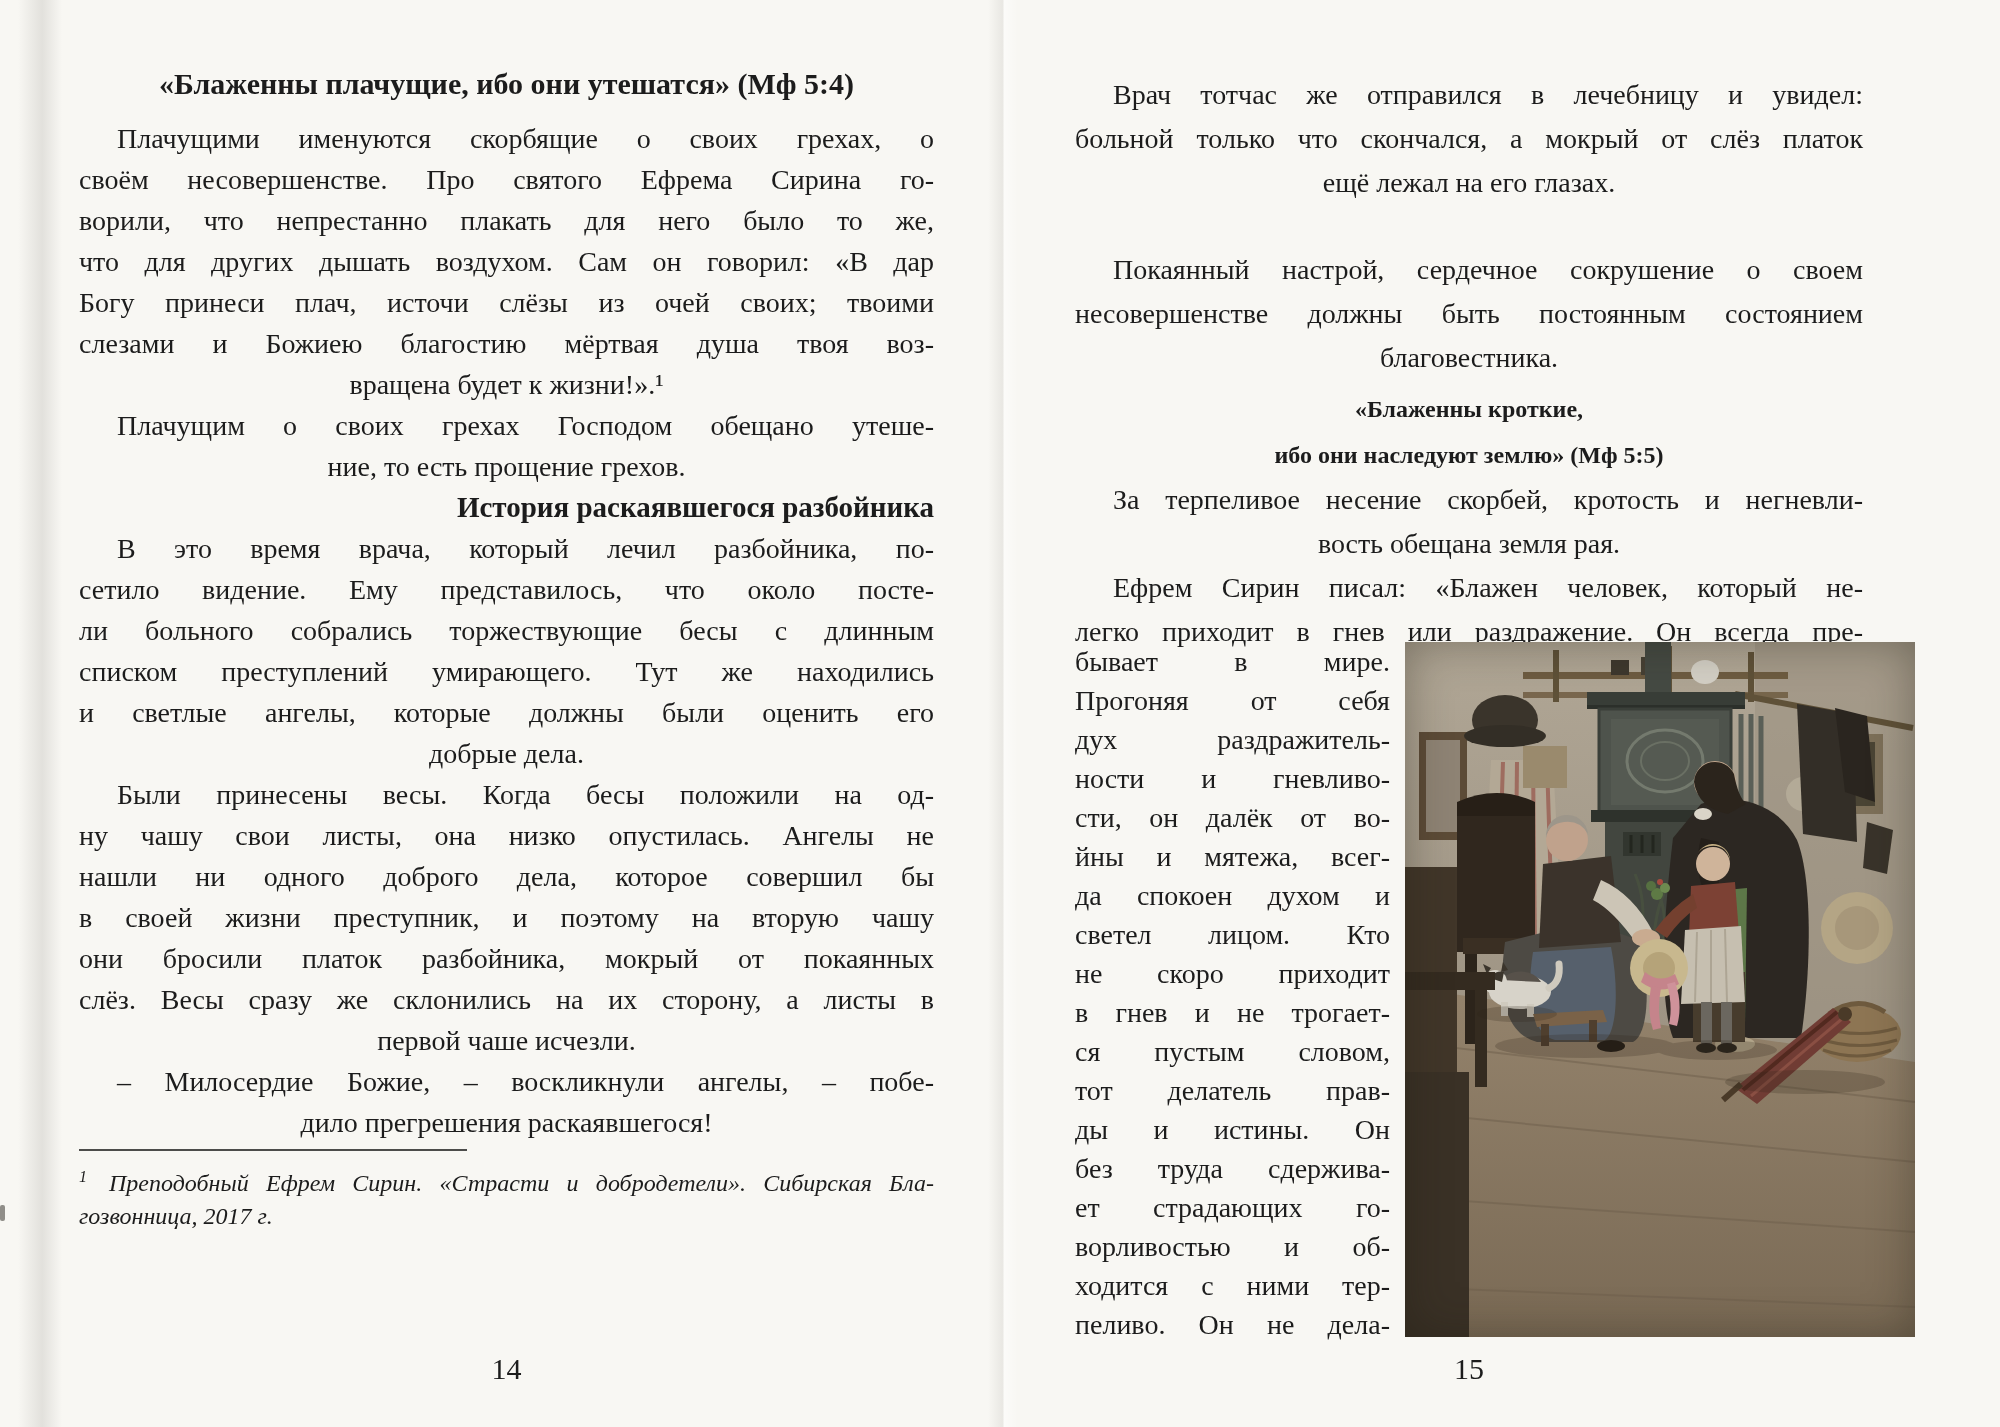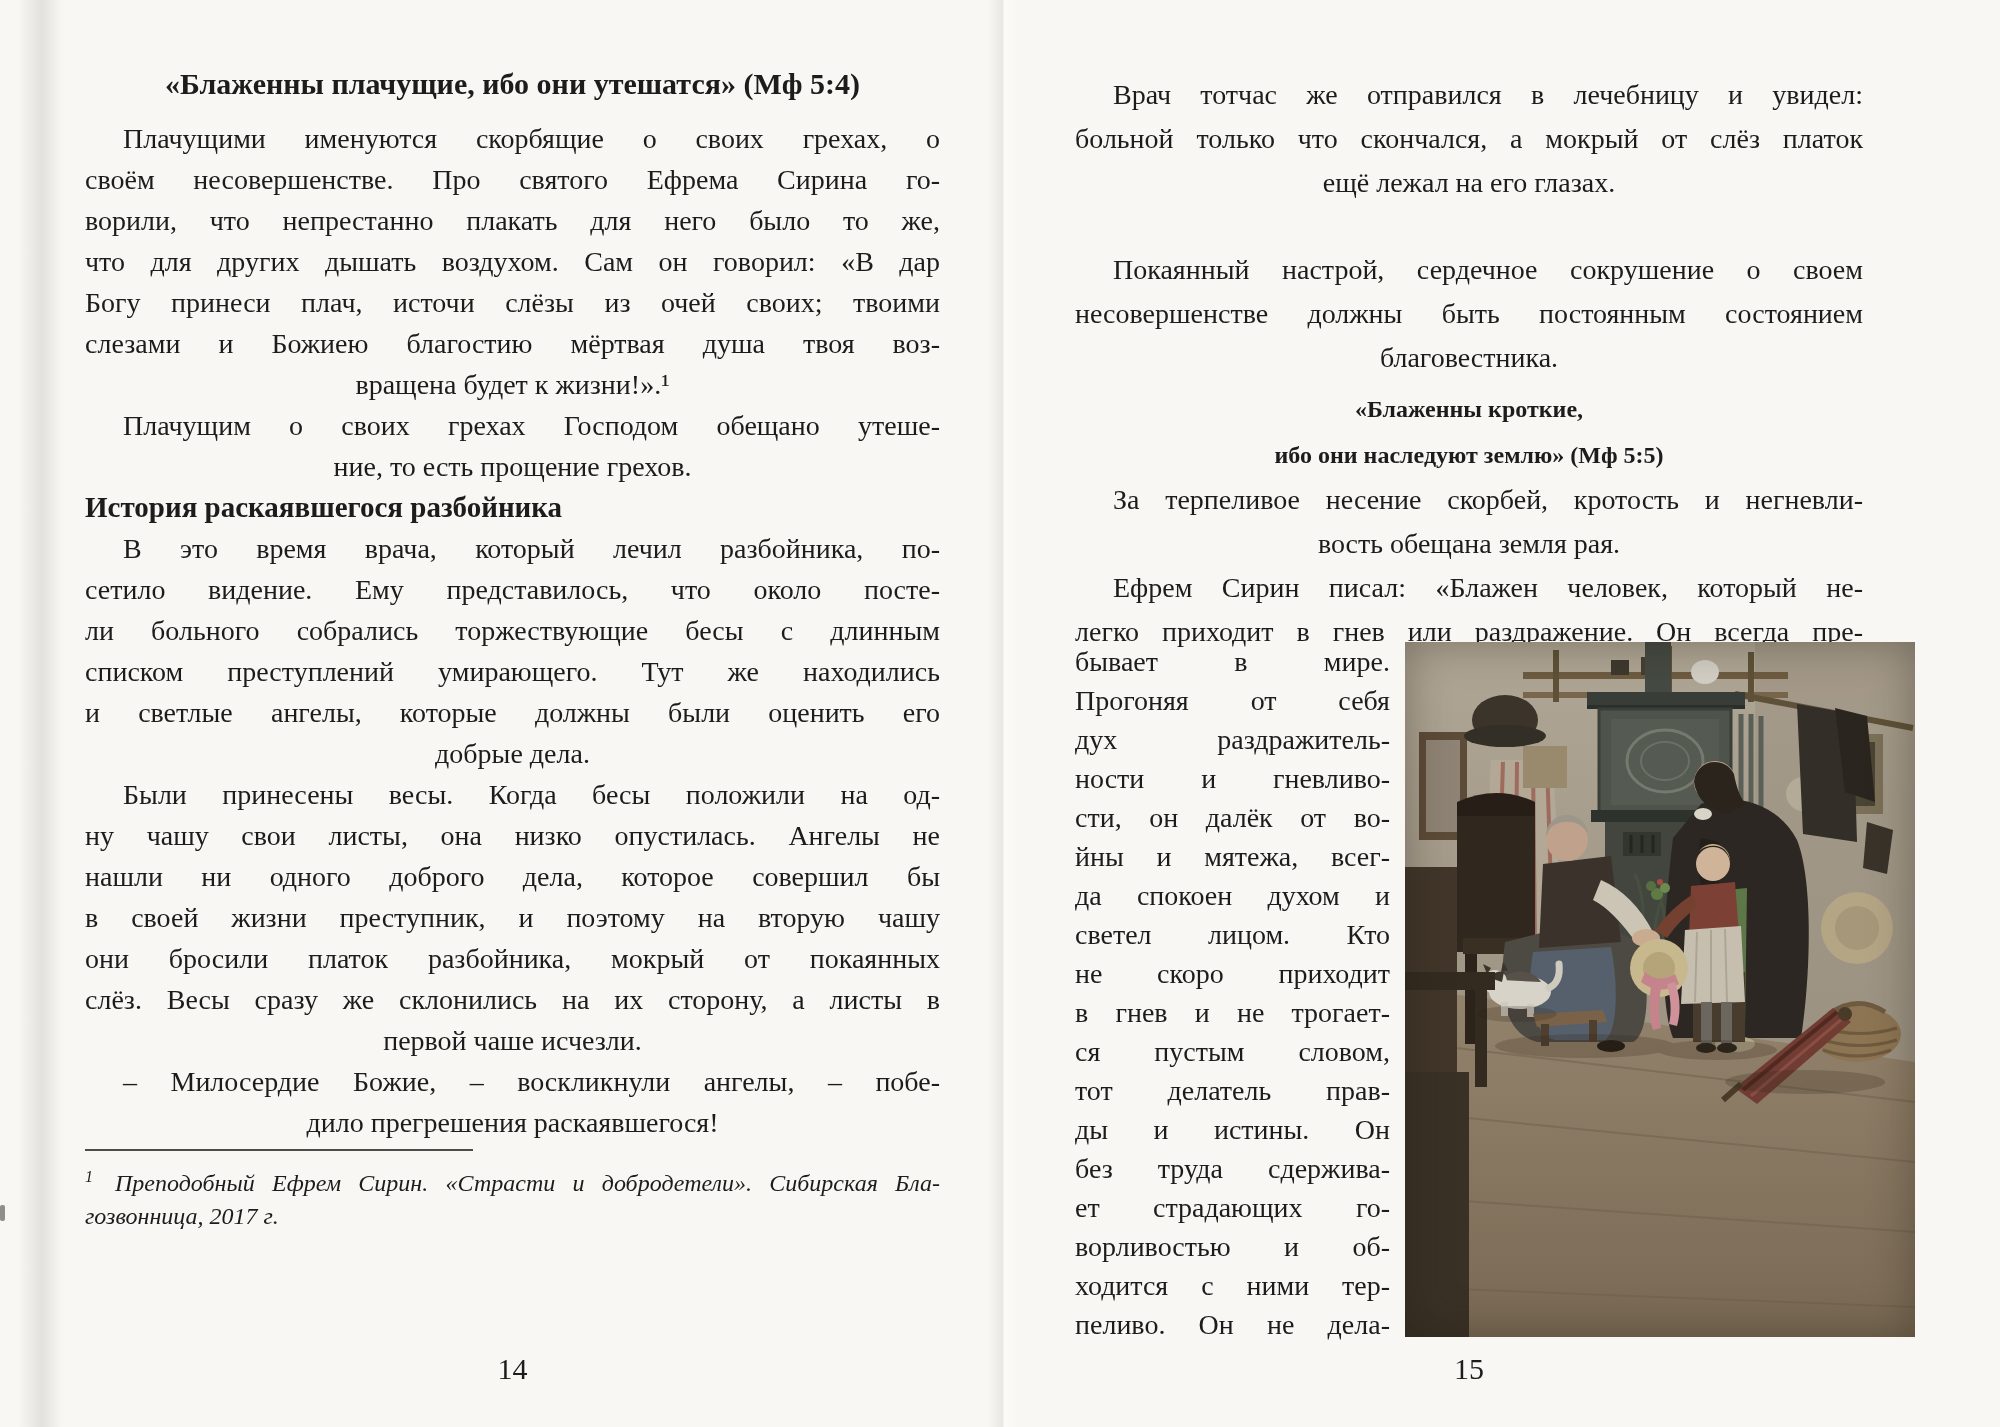--- a/index.html
+++ b/index.html
@@ -9,25 +9,25 @@
     font-family:"Liberation Serif","DejaVu Serif",serif;
     color:#1c1c1c;
   }
   .artifact{position:absolute;pointer-events:none;}
   .edge-left{left:18px;top:0;width:44px;height:1427px;
     background:linear-gradient(to right,rgba(118,115,108,0),rgba(118,115,108,.17) 55%,rgba(118,115,108,0));}
   .edge-tick{left:0;top:1205px;width:5px;height:16px;background:#908e89;border-radius:2px;}
   .gutter{left:988px;top:0;width:30px;height:1427px;
     background:linear-gradient(to right,rgba(140,137,130,0),rgba(140,137,130,.14) 48%,rgba(255,255,255,.5) 55%,rgba(140,137,130,0));}
   .page{position:absolute;top:55px;height:1372px;}
-  .page-left{left:85px;width:855px;}
+  .page-left{left:79px;width:855px;}
   .page-right{left:1075px;width:788px;}
 
   .h-main{font-weight:bold;font-size:30px;line-height:44px;text-align:center;margin:0;padding-top:7px;}
-  .h-sub{font-weight:bold;font-size:29px;line-height:41px;text-align:left;margin:0;}
+  .h-sub{font-weight:bold;font-size:29px;line-height:41px;text-align:right;margin:0;}
   .h-right{font-weight:bold;font-size:24px;line-height:46px;text-align:center;margin:6px 0 0 0;}
 
   .para{margin:0;font-size:28px;line-height:41px;}
   .page-right .para{line-height:44px;}
   .para.mt1{margin-top:12px;}
   .pr-first{margin-top:18px;}
   .pr-gap{margin-top:43px;}
 
   .tline{white-space:normal;}
   .tline.j{text-align:justify;text-align-last:justify;}

